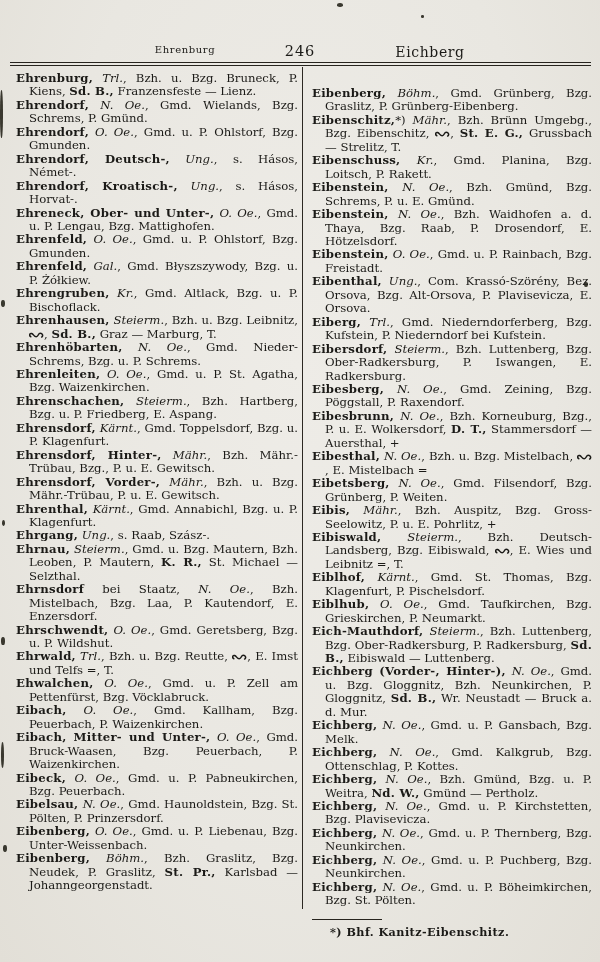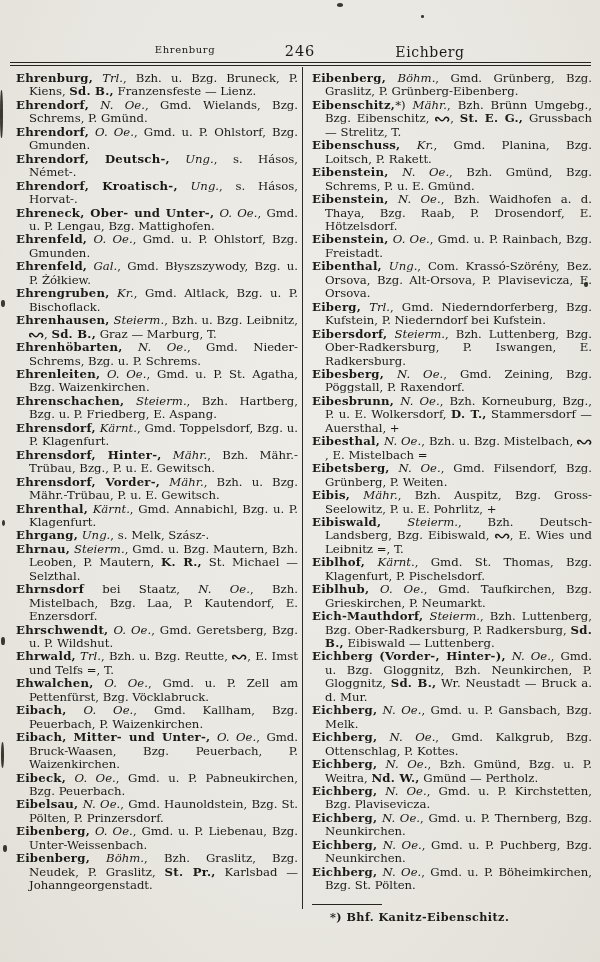--- a/index.html
+++ b/index.html
@@ -13,21 +13,21 @@
   
   .h-left{position:absolute;left:85px;top:44px;width:200px;text-align:center;font-size:10px;letter-spacing:.6px;}
   .h-num{position:absolute;left:260px;top:43px;width:80px;text-align:center;font-size:14.5px;letter-spacing:1px;}
   .h-right{position:absolute;left:330px;top:44px;width:200px;text-align:center;font-size:14px;letter-spacing:.6px;}
   .header-rule{position:absolute;top:62px;left:10px;width:581px;height:2px;
     border-top:1.4px solid #27241e;border-bottom:1px solid #27241e;}
   .col-divider{position:absolute;left:302px;top:67px;width:1.4px;height:842px;background:#2c2822;}
   
   .col{position:absolute;top:72px;font-size:11.7px;line-height:13.45px;}
   .col-left{left:16px;width:282px;}
-  .col-right{left:312px;width:280px;}
+  .col-right{left:312px;width:280px;margin-top:15px;}
   .entry{text-align:justify;padding-left:13px;text-indent:-13px;}
   .sb{font-weight:bold;letter-spacing:.25px;}
   .si{font-style:italic;}
   .sn{}
   .posthorn{display:inline-block;width:15px;height:8px;vertical-align:-1px;}
   .posthorn svg{display:block;width:100%;height:100%;}
   
   .footnote{margin-top:11px;}
   .footnote-rule{width:70px;border-top:1.2px solid #27241e;margin:0 0 6px 0;}
   .footnote-text{padding-left:18px;font-size:11.2px;font-weight:bold;letter-spacing:.45px;}
@@ -77,21 +77,21 @@
         <div class="entry"><span class="sb">Ehrenhausen,</span><span class="sn"> </span><span class="si">Steierm.</span><span class="sn">, Bzh. u. Bzg. Leibnitz, </span><span class="posthorn"><svg viewBox="0 0 26 12" xmlns="http://www.w3.org/2000/svg">
               <path d="M3 9 C0 7 1 2.5 4.5 3.5 C8 4.5 8.5 9 12.5 9 C16.5 9 15.5 3 19.5 3 C23.5 3 25 7.5 22 9.5" fill="none" stroke="#1b1a17" stroke-width="2.6" stroke-linecap="round"></path>
             </svg></span><span class="sn">, </span><span class="sb">Sd. B.,</span><span class="sn"> Graz — Marburg, T.</span></div>
         <div class="entry"><span class="sb">Ehrenhöbarten,</span><span class="sn"> </span><span class="si">N. Oe.</span><span class="sn">, Gmd. Nieder-Schrems, Bzg. u. P. Schrems.</span></div>
         <div class="entry"><span class="sb">Ehrenleiten,</span><span class="sn"> </span><span class="si">O. Oe.</span><span class="sn">, Gmd. u. P. St. Agatha, Bzg. Waizenkirchen.</span></div>
         <div class="entry"><span class="sb">Ehrenschachen,</span><span class="sn"> </span><span class="si">Steierm.</span><span class="sn">, Bzh. Hartberg, Bzg. u. P. Friedberg, E. Aspang.</span></div>
         <div class="entry"><span class="sb">Ehrensdorf,</span><span class="sn"> </span><span class="si">Kärnt.</span><span class="sn">, Gmd. Toppelsdorf, Bzg. u. P. Klagenfurt.</span></div>
         <div class="entry"><span class="sb">Ehrensdorf, Hinter-,</span><span class="sn"> </span><span class="si">Mähr.</span><span class="sn">, Bzh. Mähr.-Trübau, Bzg., P. u. E. Gewitsch.</span></div>
         <div class="entry"><span class="sb">Ehrensdorf, Vorder-,</span><span class="sn"> </span><span class="si">Mähr.</span><span class="sn">, Bzh. u. Bzg. Mähr.-Trübau, P. u. E. Gewitsch.</span></div>
         <div class="entry"><span class="sb">Ehrenthal,</span><span class="sn"> </span><span class="si">Kärnt.</span><span class="sn">, Gmd. Annabichl, Bzg. u. P. Klagenfurt.</span></div>
-        <div class="entry"><span class="sb">Ehrgang,</span><span class="sn"> </span><span class="si">Ung.</span><span class="sn">, s. Melk, Szász-.</span></div>
+        <div class="entry"><span class="sb">Ehrgang,</span><span class="sn"> </span><span class="si">Ung.</span><span class="sn">, s. Raab, Szász-.</span></div>
         <div class="entry"><span class="sb">Ehrnau,</span><span class="sn"> </span><span class="si">Steierm.</span><span class="sn">, Gmd. u. Bzg. Mautern, Bzh. Leoben, P. Mautern, </span><span class="sb">K. R.,</span><span class="sn"> St. Michael — Selzthal.</span></div>
         <div class="entry"><span class="sb">Ehrnsdorf</span><span class="sn"> bei Staatz, </span><span class="si">N. Oe.</span><span class="sn">, Bzh. Mistelbach, Bzg. Laa, P. Kautendorf, E. Enzersdorf.</span></div>
         <div class="entry"><span class="sb">Ehrschwendt,</span><span class="sn"> </span><span class="si">O. Oe.</span><span class="sn">, Gmd. Geretsberg, Bzg. u. P. Wildshut.</span></div>
         <div class="entry"><span class="sb">Ehrwald,</span><span class="sn"> </span><span class="si">Trl.</span><span class="sn">, Bzh. u. Bzg. Reutte, </span><span class="posthorn"><svg viewBox="0 0 26 12" xmlns="http://www.w3.org/2000/svg">
               <path d="M3 9 C0 7 1 2.5 4.5 3.5 C8 4.5 8.5 9 12.5 9 C16.5 9 15.5 3 19.5 3 C23.5 3 25 7.5 22 9.5" fill="none" stroke="#1b1a17" stroke-width="2.6" stroke-linecap="round"></path>
             </svg></span><span class="sn">, E. Imst und Telfs =, T.</span></div>
         <div class="entry"><span class="sb">Ehwalchen,</span><span class="sn"> </span><span class="si">O. Oe.</span><span class="sn">, Gmd. u. P. Zell am Pettenfürst, Bzg. Vöcklabruck.</span></div>
         <div class="entry"><span class="sb">Eibach,</span><span class="sn"> </span><span class="si">O. Oe.</span><span class="sn">, Gmd. Kallham, Bzg. Peuerbach, P. Waizenkirchen.</span></div>
         <div class="entry"><span class="sb">Eibach, Mitter- und Unter-,</span><span class="sn"> </span><span class="si">O. Oe.</span><span class="sn">, Gmd. Bruck-Waasen, Bzg. Peuerbach, P. Waizenkirchen.</span></div>
         <div class="entry"><span class="sb">Eibeck,</span><span class="sn"> </span><span class="si">O. Oe.</span><span class="sn">, Gmd. u. P. Pabneukirchen, Bzg. Peuerbach.</span></div>

